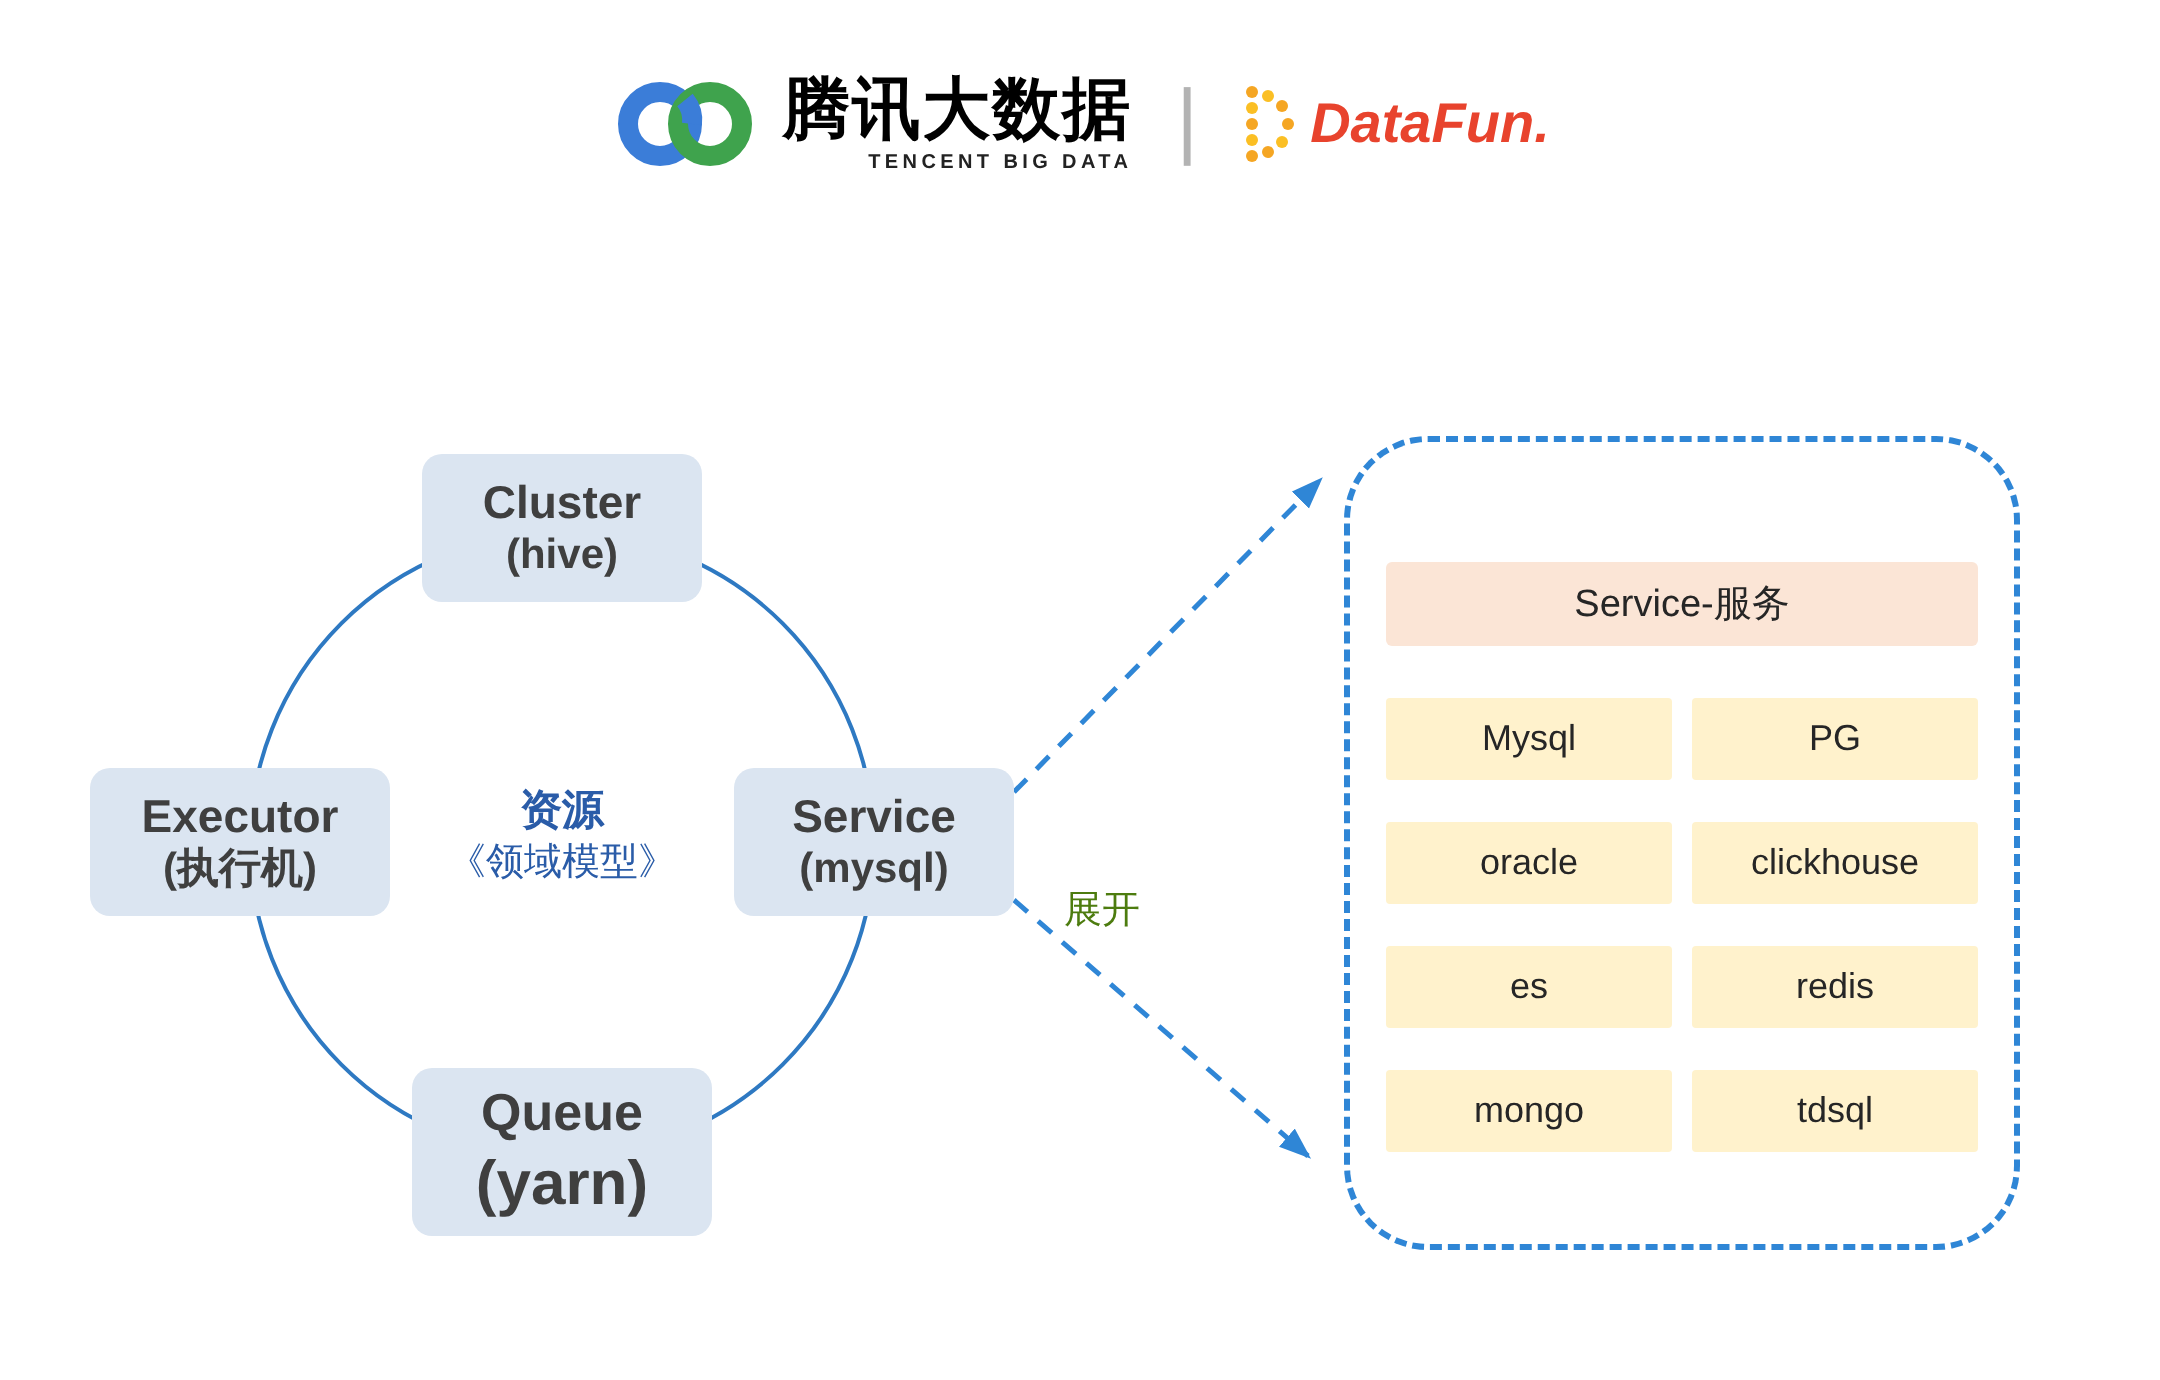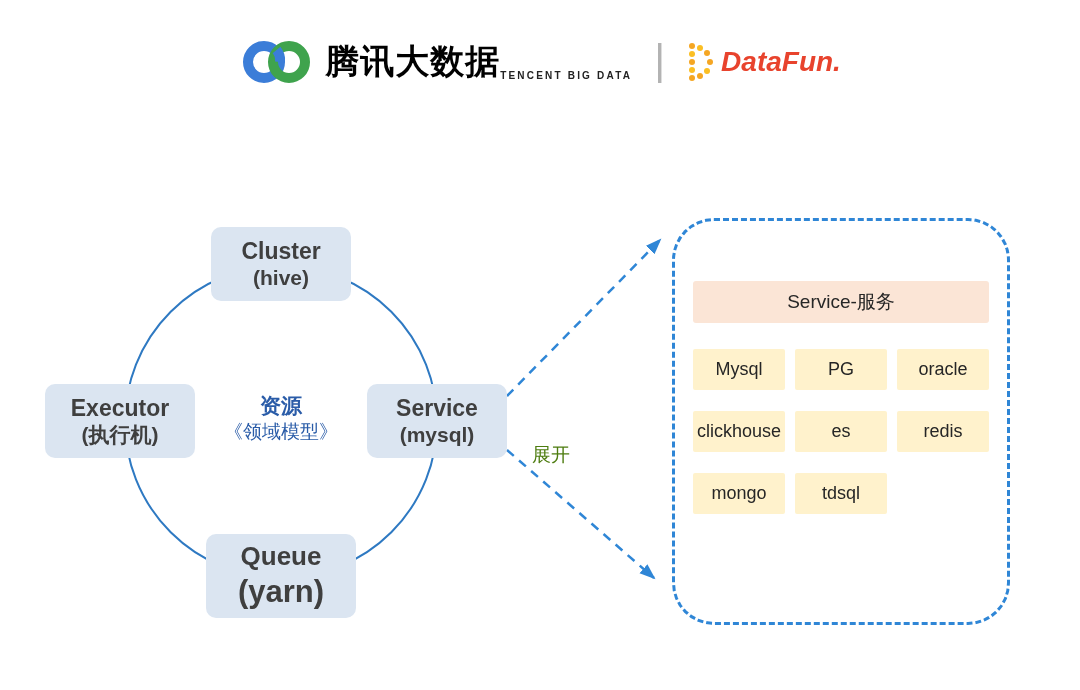--- a/index.html
+++ b/index.html
@@ -4,21 +4,21 @@
 <style>
   * { margin: 0; padding: 0; box-sizing: border-box; }
   html, body { width: 1080px; height: 690px; background: #ffffff; overflow: hidden;
     font-family: "Liberation Sans", "DejaVu Sans", sans-serif; }
   .stage { position: relative; width: 1080px; height: 690px; background: #fff; }
 
   
   .logo-row { position: absolute; top: 36px; left: 0; width: 100%;
     display: flex; justify-content: center; align-items: center; gap: 16px; }
   .tencent-logo { display: flex; align-items: center; gap: 10px; }
-  .tencent-text { display: flex; flex-direction: row; align-items: flex-end; }
+  .tencent-text { display: flex; flex-direction: column; align-items: flex-end; }
   .tencent-title { font-size: 34px; font-weight: 800; color: #000; letter-spacing: 1px; line-height: 1.1; }
   .tencent-sub { font-size: 10px; font-weight: 700; color: #222; letter-spacing: 2.2px; margin-top: 2px; }
   .logo-sep { font-size: 42px; font-weight: 300; color: #b3b3b3; line-height: 1; padding: 0 6px;
     transform: translateY(-2px); }
   .datafun-logo { display: flex; align-items: center; gap: 4px; }
   .datafun-text { font-size: 28px; font-weight: 800; font-style: italic; color: #e8432d; letter-spacing: 0px; }
 
   
   .svg-layer { position: absolute; left: 0; top: 0; width: 1080px; height: 690px; }
 
@@ -41,21 +41,21 @@
   .center-label .s { font-size: 19px; line-height: 1.35; }
 
   .expand-label { position: absolute; left: 532px; top: 442px; font-size: 19px; color: #4d7c0f; }
 
   
   .panel { position: absolute; left: 672px; top: 218px; width: 338px; height: 407px;
     border: 3px dashed #2f86d6; border-radius: 42px; padding: 60px 18px 0 18px; }
   .panel-title { height: 42px; background: #fbe5d6; border-radius: 3px;
     display: flex; align-items: center; justify-content: center;
     font-size: 19px; color: #262626; }
-  .panel-grid { margin-top: 26px; display: grid; grid-template-columns: 1fr 1fr 1fr;
+  .panel-grid { margin-top: 26px; display: grid; grid-template-columns: 1fr 1fr;
     column-gap: 10px; row-gap: 21px; }
   .panel-cell { height: 41px; background: #fff2cc; border-radius: 2px;
     display: flex; align-items: center; justify-content: center;
     font-size: 18px; color: #262626; }
 </style>
 </head>
 <body>
 
 <div class="stage">
 

